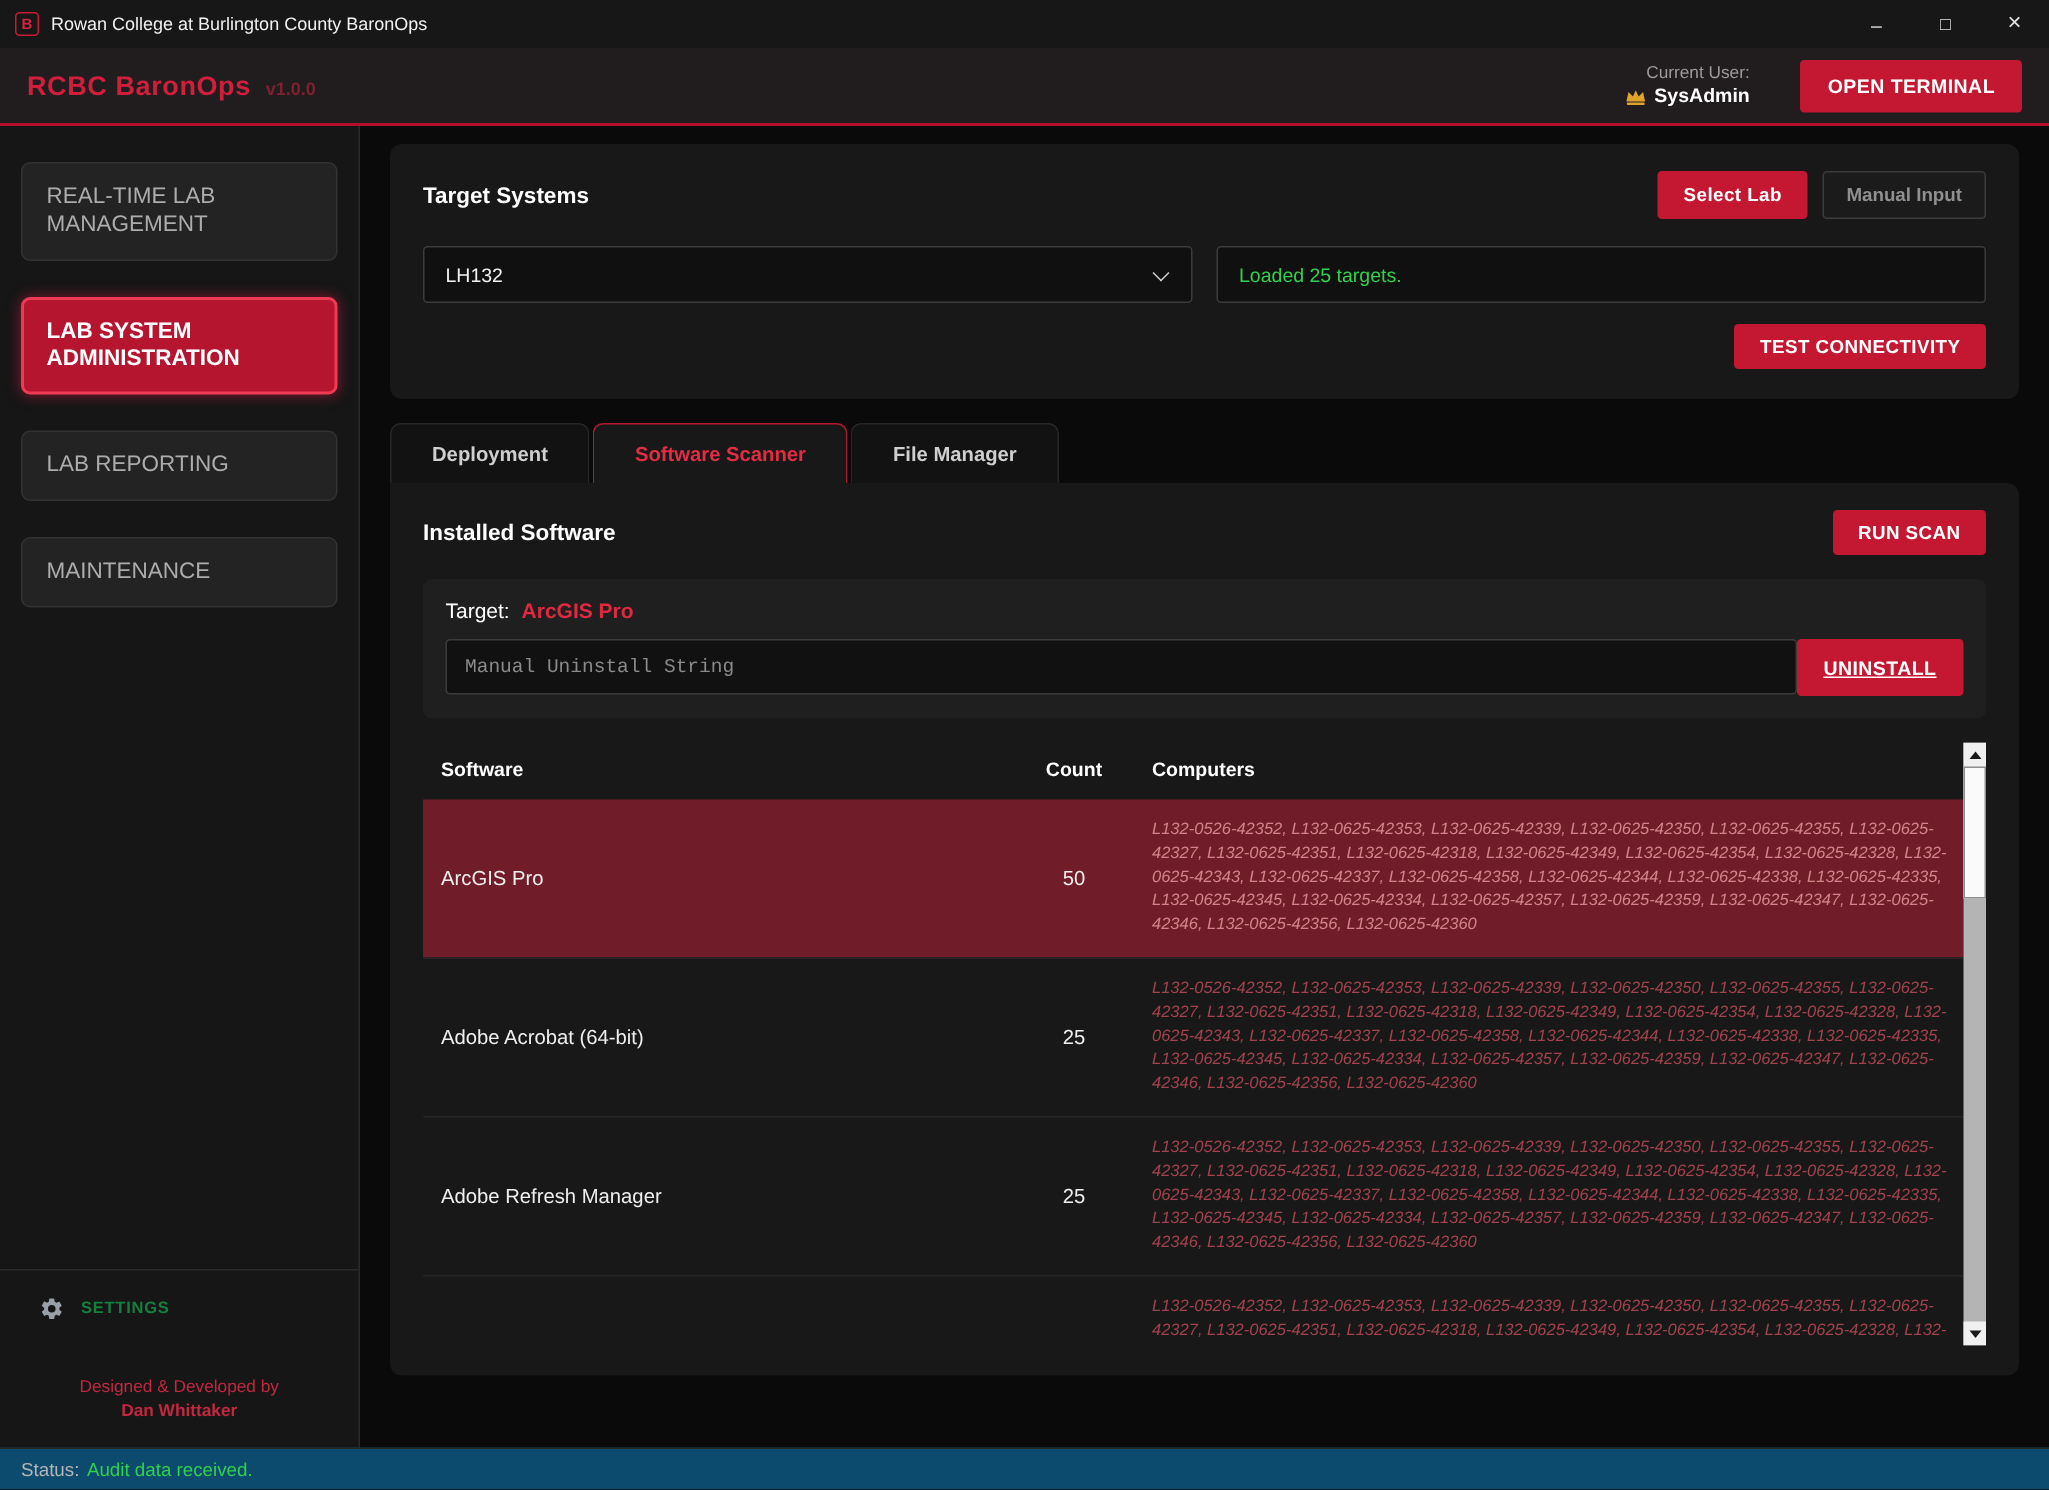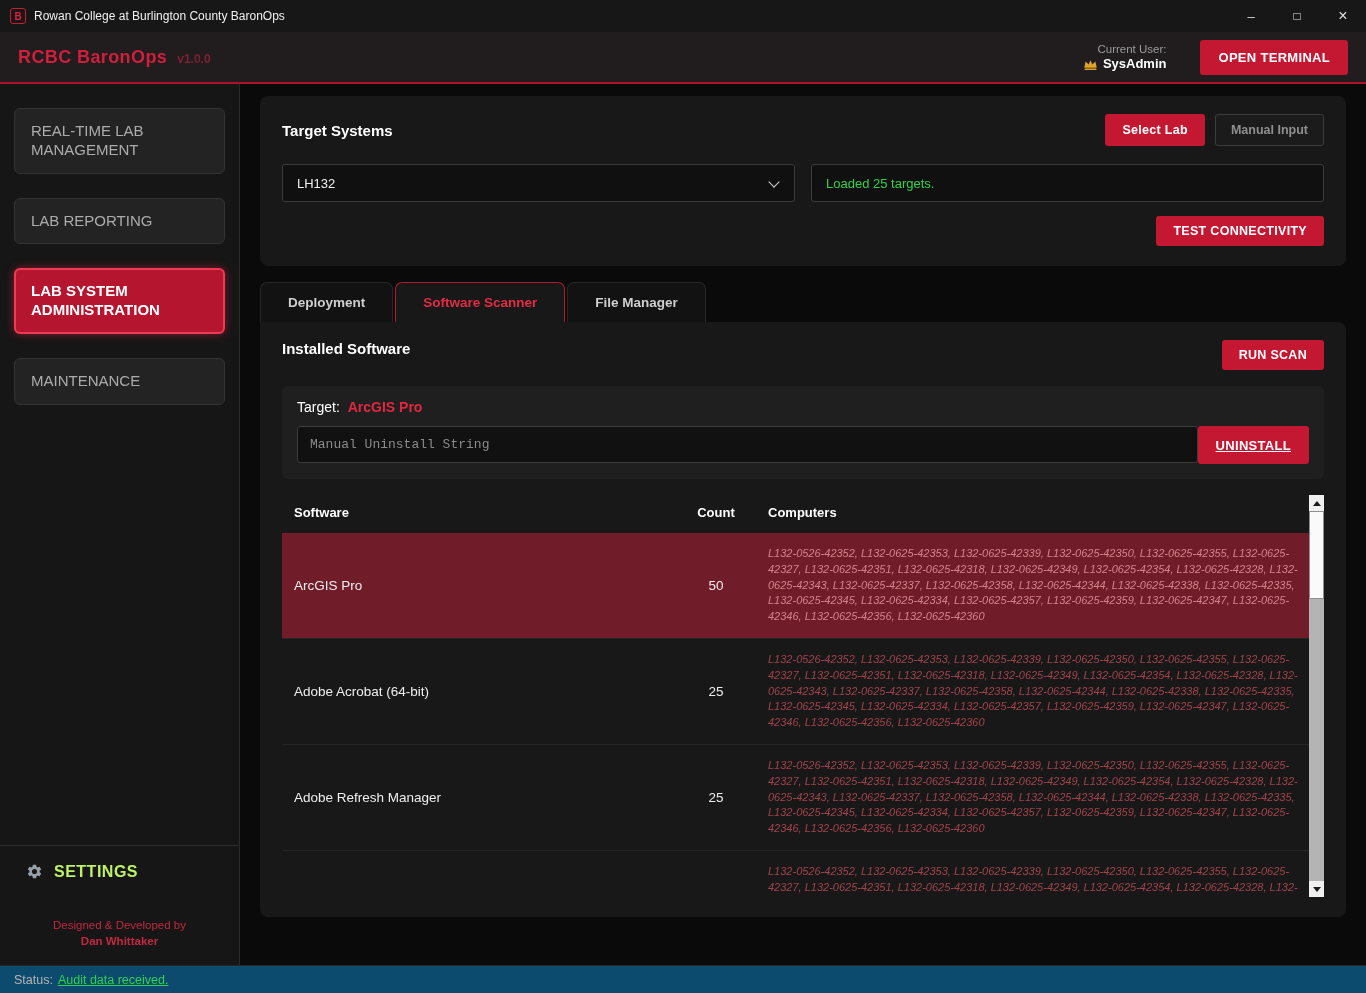--- a/index.html
+++ b/index.html
@@ -32,21 +32,21 @@
   .btn-red.small { padding:8px 17px; font-size:12.5px; }
   .btn-dark { background:#1b1b1b; color:#8f8f8f; font-weight:bold; font-size:12.5px; border:1px solid #3c3c3c; border-radius:3px; padding:8px 15px; cursor:pointer; font-family:inherit; }
 
   
   .workspace { flex:1; display:flex; min-height:0; }
 
   .sidebar { width:240px; flex:0 0 240px; background:#161616; border-right:1px solid #2a2a2a; display:flex; flex-direction:column; padding-top:24px; }
   .nav-item { margin:0 14px 24px 14px; background:#232323; border:1px solid #333; border-radius:6px; padding:13px 16px; color:#acacac; font-size:15px; line-height:1.25; cursor:pointer; }
   .nav-item.active { background:#b6152f; border:2px solid #ee3a54; box-shadow:0 0 9px rgba(225,30,65,.55); color:#fff; font-weight:bold; padding:12px 15px; }
   .sidebar-bottom { margin-top:auto; border-top:1px solid #2b2b2b; }
-  .settings-row { display:flex; align-items:center; gap:11px; padding:17px 26px 10px; color:#bef264; font-size:16px; font-weight:bold; letter-spacing:.5px; cursor:pointer; }
+  .settings-row { display:flex; align-items:center; gap:11px; padding:17px 26px 10px; color:#15803d; font-size:11px; font-weight:bold; letter-spacing:.5px; cursor:pointer; }
   .credits { text-align:center; padding:26px 10px 16px; color:#c22840; font-size:11.5px; line-height:1.4; }
   .credits .dev-name { font-weight:bold; }
 
   .main { flex:1; background:#0a0a0a; padding:12px 20px 0 20px; min-width:0; display:flex; flex-direction:column; }
 
   
   .panel { background:#181818; border-radius:8px; }
   .panel-targets { padding:18px 22px 20px; flex:0 0 auto; }
   .pt-head { display:flex; align-items:center; justify-content:space-between; margin-bottom:18px; }
   .panel-title { font-size:15px; font-weight:bold; color:#fff; }
@@ -57,21 +57,21 @@
   .load-status { flex:1; height:38px; background:#101010; border:1px solid #3c3c3c; border-radius:3px; color:#2fd24c; font-size:13px; display:flex; align-items:center; padding:0 14px; }
   .pt-foot { display:flex; justify-content:flex-end; margin-top:14px; }
 
   
   .tabs-row { display:flex; gap:2px; margin-top:16px; flex:0 0 auto; }
   .tab { background:#121212; border:1px solid #272727; border-bottom:none; border-radius:7px 7px 0 0; padding:12px 27px; color:#cfcfcf; font-size:13.5px; font-weight:bold; cursor:pointer; }
   .tab.active { background:#181818; color:#e22c44; border-color:#b5182f; }
 
   
   .tabpanel { border-radius:0 8px 8px 8px; padding:18px 22px 20px; flex:0 0 auto; }
-  .ts-head { display:flex; justify-content:space-between; margin-bottom:16px; }
+  .ts-head { display:flex; align-items:center; justify-content:space-between; margin-bottom:16px; }
 
   .target-box { background:#1f1f1f; border-radius:6px; padding:13px 15px 15px; }
   .tb-label { font-size:14px; color:#fff; }
   .tb-label .target-value { color:#e02840; font-weight:bold; margin-left:4px; }
   .tb-row { display:flex; margin-top:11px; }
   .uninstall-input { flex:1; height:37px; background:#111; border:1px solid #3c3c3c; border-radius:3px; color:#ddd; padding:0 12px; font-family:"Liberation Mono", monospace; font-size:13px; }
   .uninstall-input::placeholder { color:#8a8a8a; }
 
   
   .table-viewport { margin-top:16px; height:402px; display:flex; overflow:hidden; }
@@ -90,21 +90,21 @@
   .scrollbar { width:15px; flex:0 0 15px; background:#b4b4b4; display:flex; flex-direction:column; }
   .sb-btn { height:16px; background:#f0f0f0; display:flex; align-items:center; justify-content:center; cursor:pointer; }
   .tri-up { width:0; height:0; border-left:4px solid transparent; border-right:4px solid transparent; border-bottom:5px solid #1a1a1a; }
   .tri-down { width:0; height:0; border-left:4px solid transparent; border-right:4px solid transparent; border-top:5px solid #1a1a1a; }
   .sb-track { flex:1; position:relative; }
   .sb-thumb { position:absolute; top:0; left:0; right:0; height:88px; background:#fafafa; border:1px solid #8f8f8f; cursor:pointer; }
 
   
   .statusbar { height:28px; flex:0 0 28px; background:#0c4a6e; border-top:1px solid #262626; display:flex; align-items:center; padding:0 14px; font-size:12.5px; }
   .status-label { color:#b5b5b5; }
-  .status-value { color:#2fd24c; margin-left:5px;text-decoration:underline; }
+  .status-value { color:#2fd24c; margin-left:5px; }
 </style>
 </head>
 <body>
 
 <div class="titlebar">
   <div class="app-icon">B</div>
   <div class="titlebar-title">Rowan College at Burlington County BaronOps</div>
   <div class="win-controls">
     <div class="win-btn">–</div>
     <div class="win-btn max">□</div>
@@ -131,22 +131,22 @@
       </div>
     </div>
     <button class="btn-red">OPEN TERMINAL</button>
   </div>
 </div>
 
 <div class="workspace">
 
   <div class="sidebar">
     <div class="nav-item">REAL-TIME LAB MANAGEMENT</div>
+    <div class="nav-item active">LAB SYSTEM ADMINISTRATION</div>
     <div class="nav-item">LAB REPORTING</div>
-    <div class="nav-item active">LAB SYSTEM ADMINISTRATION</div>
     <div class="nav-item">MAINTENANCE</div>
     <div class="sidebar-bottom">
       <div class="settings-row">
         <span style="display:inline-flex;">
           <svg width="17" height="17" viewBox="0 0 24 24">
               <path fill="#99a0a8" d="M19.14,12.94a7.07,7.07,0,0,0,.06-.94,7.07,7.07,0,0,0-.06-.94l2.03-1.58a.49.49,0,0,0,.12-.62L19.37,5.54a.49.49,0,0,0-.59-.22l-2.39,1a7.34,7.34,0,0,0-1.62-.94l-.36-2.54a.48.48,0,0,0-.48-.41H10.07a.48.48,0,0,0-.48.41L9.23,5.35a7.34,7.34,0,0,0-1.62.94l-2.39-1a.49.49,0,0,0-.59.22L2.71,8.86a.49.49,0,0,0,.12.62l2.03,1.58a7.07,7.07,0,0,0-.06.94,7.07,7.07,0,0,0,.06.94L2.83,14.52a.49.49,0,0,0-.12.62l1.92,3.32a.49.49,0,0,0,.59.22l2.39-1a7.34,7.34,0,0,0,1.62.94l.36,2.54a.48.48,0,0,0,.48.41h3.86a.48.48,0,0,0,.48-.41l.36-2.54a7.34,7.34,0,0,0,1.62-.94l2.39,1a.49.49,0,0,0,.59-.22l1.92-3.32a.49.49,0,0,0-.12-.62ZM12,15.6A3.6,3.6,0,1,1,15.6,12,3.6,3.6,0,0,1,12,15.6Z"></path>
             </svg>
         </span>
         <span>SETTINGS</span>
       </div>

